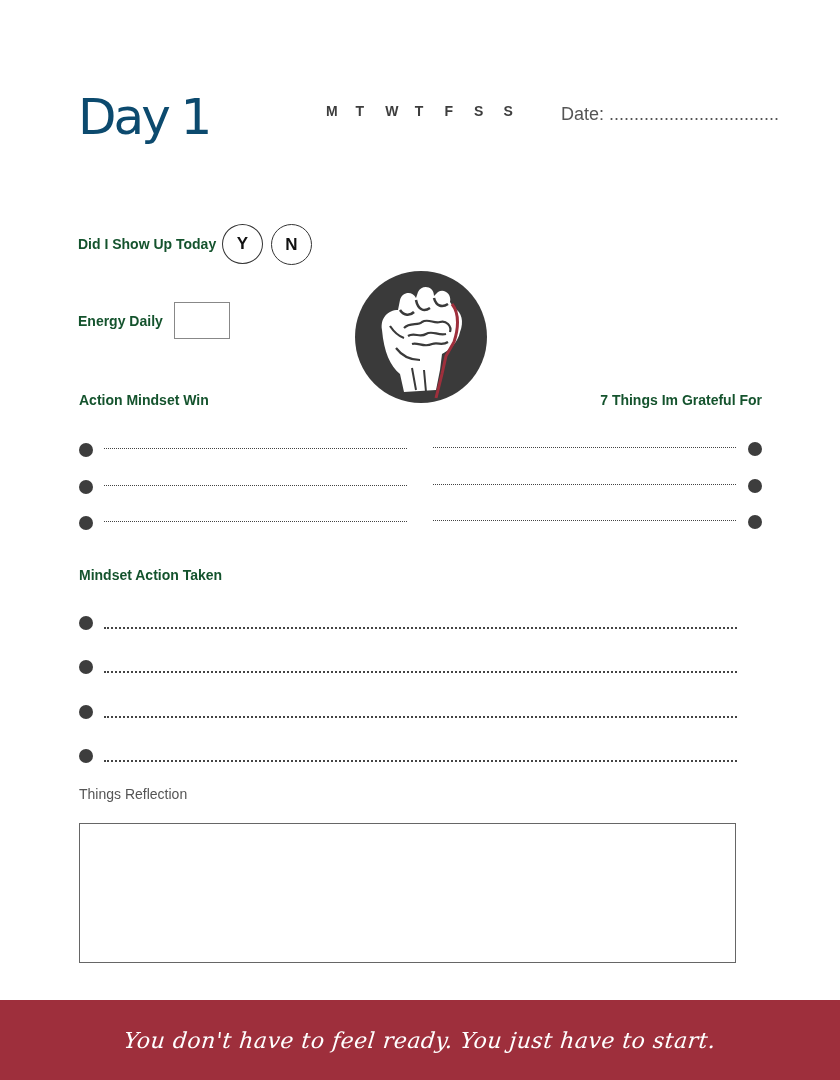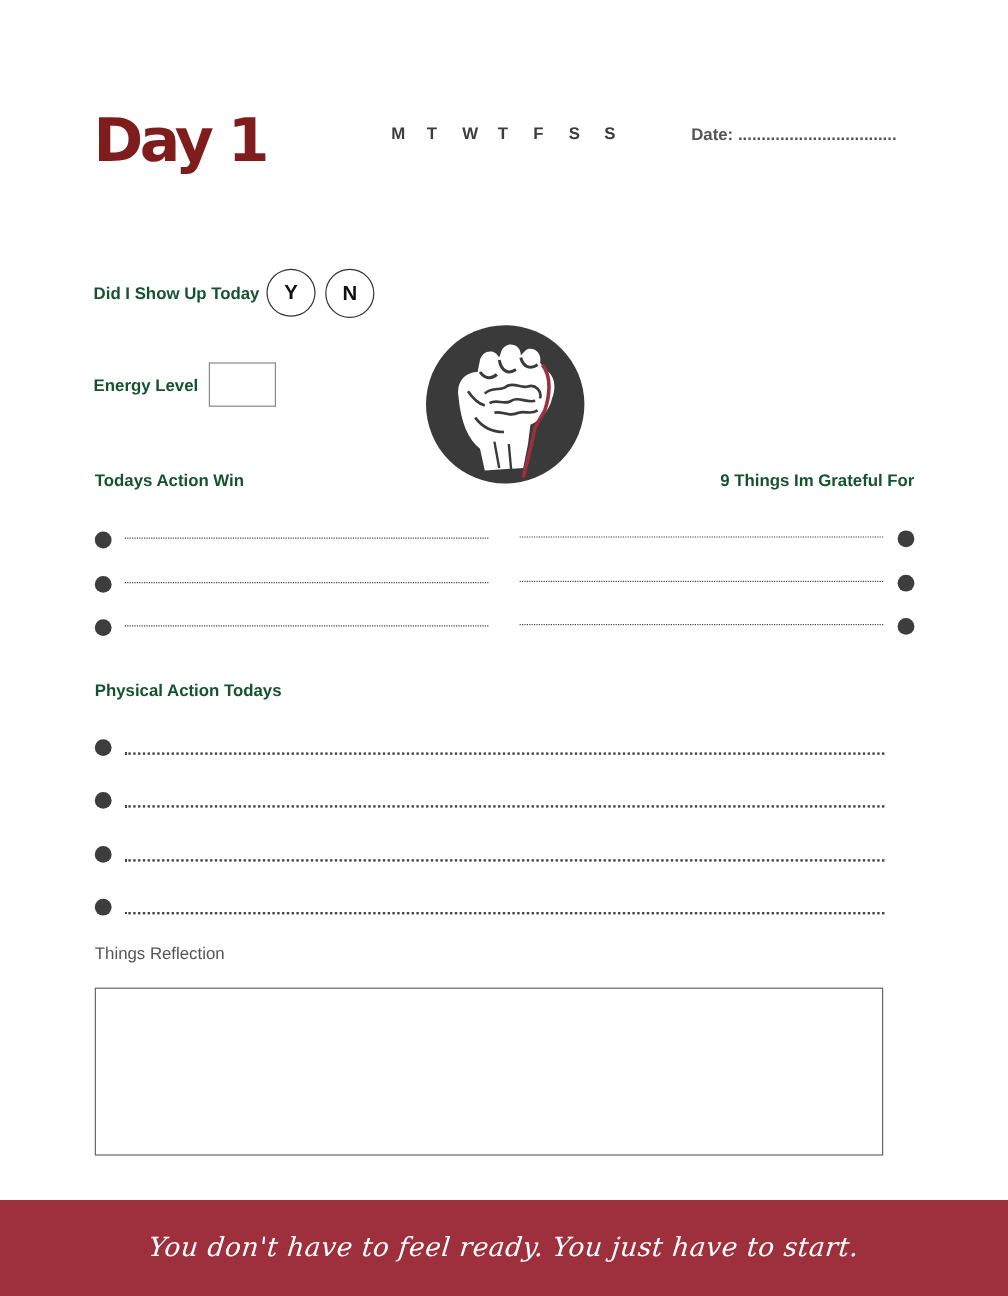--- a/index.html
+++ b/index.html
@@ -2,26 +2,26 @@
 <html><head>
 <meta charset="utf-8">
 <style>
   html, body { margin: 0; padding: 0; }
   body {
     width: 840px; height: 1080px; position: relative; background: #ffffff;
     font-family: "Liberation Sans", sans-serif; color: #3d3d3d; overflow: hidden;
   }
   .abs { position: absolute; }
   .title {
-    left: 78px; top: 92px; font-family: "DejaVu Sans", sans-serif; font-weight: bold;
-    font-size: 50px; letter-spacing: -3px; color: #7f1d1d; line-height: 1;
+    left: 78px; top: 92px; font-family: "DejaVu Sans", sans-serif; font-weight: normal;
+    font-size: 50px; letter-spacing: -3px; color: #0c4a6e; line-height: 1;
   }
   .days { top: 103px; left: 326px; display: flex; }
   .day { font-weight: bold; font-size: 14px; color: #3d3d3d; width: 29.6px; text-align: left; }
-  .date { left: 576px; top: 104px; font-size: 14px; color: #555; font-weight: bold; }
+  .date { left: 561px; top: 104px; font-size: 18px; color: #555; }
   .label { font-weight: bold; font-size: 14px; color: #14532d; }
   .circle {
     width: 38px; height: 38px; border: 1.3px solid #333; border-radius: 50%;
     display: flex; align-items: center; justify-content: center;
     font-weight: bold; font-size: 17px; color: #111; box-sizing: border-box; background: #fff;
   }
   .energy-box { left: 174px; top: 302px; width: 56px; height: 37px; border: 1px solid #888; box-sizing: border-box; }
   .logo { left: 354px; top: 270px; width: 134px; height: 134px; }
   .bullet { width: 14px; height: 14px; border-radius: 50%; background: #3d3d3d; }
   .dots { height: 0; border-bottom: 2px dotted #444; }
@@ -49,57 +49,57 @@
   <span class="day">F</span>
   <span class="day">S</span>
   <span class="day">S</span>
 </div>
 <div class="abs date">Date: ..................................</div>
 
 <div class="abs label" style="left:78px; top:236px;">Did I Show Up Today</div>
 <div class="abs circle" style="left:222px; top:224px; width:41px; height:40px;">Y</div>
 <div class="abs circle" style="left:271px; top:224px; width:41px; height:41px;">N</div>
 
-<div class="abs label" style="left:78px; top:313px;">Energy Level</div>
+<div class="abs label" style="left:78px; top:313px;">Energy Daily</div>
 <div class="abs energy-box"></div>
 
 <div class="abs logo">
   <svg width="134" height="134" viewBox="0 0 134 134">
     <circle cx="67" cy="67" r="66" fill="#3a3a3a"></circle>
 
     <path d="M28 60 C26 48 34 40 44 40 L46 30 C48 22 58 20 62 28 L64 22 C68 14 80 16 80 26 L84 22 C90 18 98 24 96 32 L100 38 C108 42 110 52 106 62 C104 72 96 80 88 84 L86 100 L82 120 L50 122 L46 104 C36 96 30 82 28 60 Z" fill="#ffffff"></path>
 
     <path d="M46 40 C50 46 56 46 60 42 M62 30 C64 40 70 42 76 38 M80 28 C82 36 88 38 94 34" stroke="#3a3a3a" stroke-width="2.5" fill="none"></path>
 
     <path d="M50 58 C56 52 64 56 68 52 C74 48 80 54 86 52 C92 50 98 56 96 62 M54 66 C60 62 66 68 72 64 C78 60 84 66 92 64 M58 74 C64 72 70 78 78 74 C84 72 88 76 94 72 M36 56 C40 62 44 66 50 68 M42 78 C48 86 56 90 66 90" stroke="#3a3a3a" stroke-width="2.2" fill="none"></path>
 
     <path d="M58 98 L62 120 M70 100 L72 122" stroke="#3a3a3a" stroke-width="2" fill="none"></path>
 
     <path d="M98 34 C106 44 104 60 100 72 L92 86 L88 104 L82 128" stroke="#9e2f3c" stroke-width="3" fill="none"></path>
   </svg>
 </div>
 
-<div class="abs label" style="left:79px; top:392px;">Todays Action Win</div>
-<div class="abs label" style="right:78px; top:392px;">9 Things Im Grateful For</div>
+<div class="abs label" style="left:79px; top:392px;">Action Mindset Win</div>
+<div class="abs label" style="right:78px; top:392px;">7 Things Im Grateful For</div>
 
 <div class="abs bullet" style="left:79px; top:443px;"></div>
 <div class="abs dots thin" style="left:104px; top:448px; width:303px;"></div>
 <div class="abs bullet" style="left:79px; top:480px;"></div>
 <div class="abs dots thin" style="left:104px; top:485px; width:303px;"></div>
 <div class="abs bullet" style="left:79px; top:516px;"></div>
 <div class="abs dots thin" style="left:104px; top:521px; width:303px;"></div>
 
 <div class="abs dots thin" style="left:433px; top:447px; width:303px;"></div>
 <div class="abs bullet" style="left:748px; top:442px;"></div>
 <div class="abs dots thin" style="left:433px; top:484px; width:303px;"></div>
 <div class="abs bullet" style="left:748px; top:479px;"></div>
 <div class="abs dots thin" style="left:433px; top:520px; width:303px;"></div>
 <div class="abs bullet" style="left:748px; top:515px;"></div>
 
-<div class="abs label" style="left:79px; top:567px;">Physical Action Todays</div>
+<div class="abs label" style="left:79px; top:567px;">Mindset Action Taken</div>
 <div class="abs bullet" style="left:79px; top:616px;"></div>
 <div class="abs dots" style="left:104px; top:627px; width:633px;"></div>
 <div class="abs bullet" style="left:79px; top:660px;"></div>
 <div class="abs dots" style="left:104px; top:671px; width:633px;"></div>
 <div class="abs bullet" style="left:79px; top:705px;"></div>
 <div class="abs dots" style="left:104px; top:716px; width:633px;"></div>
 <div class="abs bullet" style="left:79px; top:749px;"></div>
 <div class="abs dots" style="left:104px; top:760px; width:633px;"></div>
 
 <div class="abs" style="left:79px; top:786px; font-size:14px; color:#555;">Things Reflection</div>

